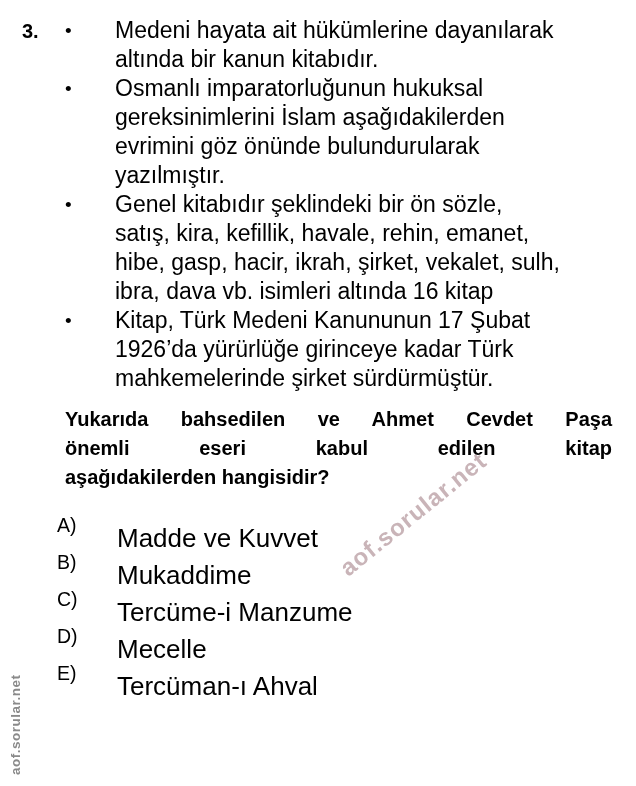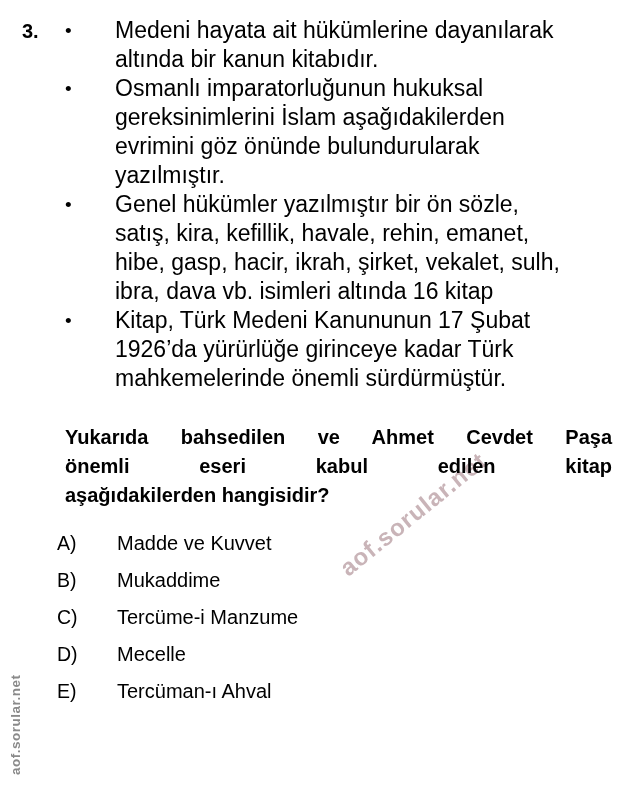--- a/index.html
+++ b/index.html
@@ -36,21 +36,21 @@
     font-size: 19px;
     line-height: 29px;
   }
   .bullet-lines { flex: 1; min-width: 0; }
   .bline {
     font-size: 23px;
     line-height: 29px;
     white-space: nowrap;
   }
   .question {
-    margin-top: 30px;
+    margin-top: 12px;
     width: 547px;
   }
   .qline {
     font-size: 20px;
     font-weight: bold;
     line-height: 29px;
     text-align: justify;
     text-align-last: justify;
   }
   .qline.last {
@@ -64,23 +64,24 @@
     margin-bottom: 8px;
     height: 29px;
   }
   .opt-letter {
     flex: none;
     width: 60px;
     font-size: 19.5px;
     line-height: 29px;
   }
   .opt-text {
-    font-size: 20px;
+    font-size: 26px;
     line-height: 29px;
     white-space: nowrap;
+    margin-top: 13px;
   }
   .wm-diag {
     position: absolute;
     left: 352px;
     top: 554px;
     z-index: 1;
     font-size: 24px;
     font-weight: bold;
     letter-spacing: 1px;
     color: #c9b4b8;
@@ -132,33 +133,33 @@
           <div class="bline">Osmanlı imparatorluğunun hukuksal</div>
           <div class="bline">gereksinimlerini İslam aşağıdakilerden</div>
           <div class="bline">evrimini göz önünde bulundurularak</div>
           <div class="bline">yazılmıştır.</div>
         </div>
       </div>
 
       <div class="bullet-item">
         <div class="bullet-marker">•</div>
         <div class="bullet-lines">
-          <div class="bline">Genel hükümler yazılmıştır bir ön sözle,</div>
+          <div class="bline">Genel kitabıdır şeklindeki bir ön sözle,</div>
           <div class="bline">satış, kira, kefillik, havale, rehin, emanet,</div>
           <div class="bline">hibe, gasp, hacir, ikrah, şirket, vekalet, sulh,</div>
           <div class="bline">ibra, dava vb. isimleri altında 16 kitap</div>
         </div>
       </div>
 
       <div class="bullet-item">
         <div class="bullet-marker">•</div>
         <div class="bullet-lines">
           <div class="bline">Kitap, Türk Medeni Kanununun 17 Şubat</div>
           <div class="bline">1926’da yürürlüğe girinceye kadar Türk</div>
-          <div class="bline">mahkemelerinde önemli sürdürmüştür.</div>
+          <div class="bline">mahkemelerinde şirket sürdürmüştür.</div>
         </div>
       </div>
 
     </div>
 
     <div class="question">
       <div class="qline">Yukarıda bahsedilen ve Ahmet Cevdet Paşa</div>
       <div class="qline">önemli eseri kabul edilen kitap</div>
       <div class="qline last">aşağıdakilerden hangisidir?</div>
     </div>

